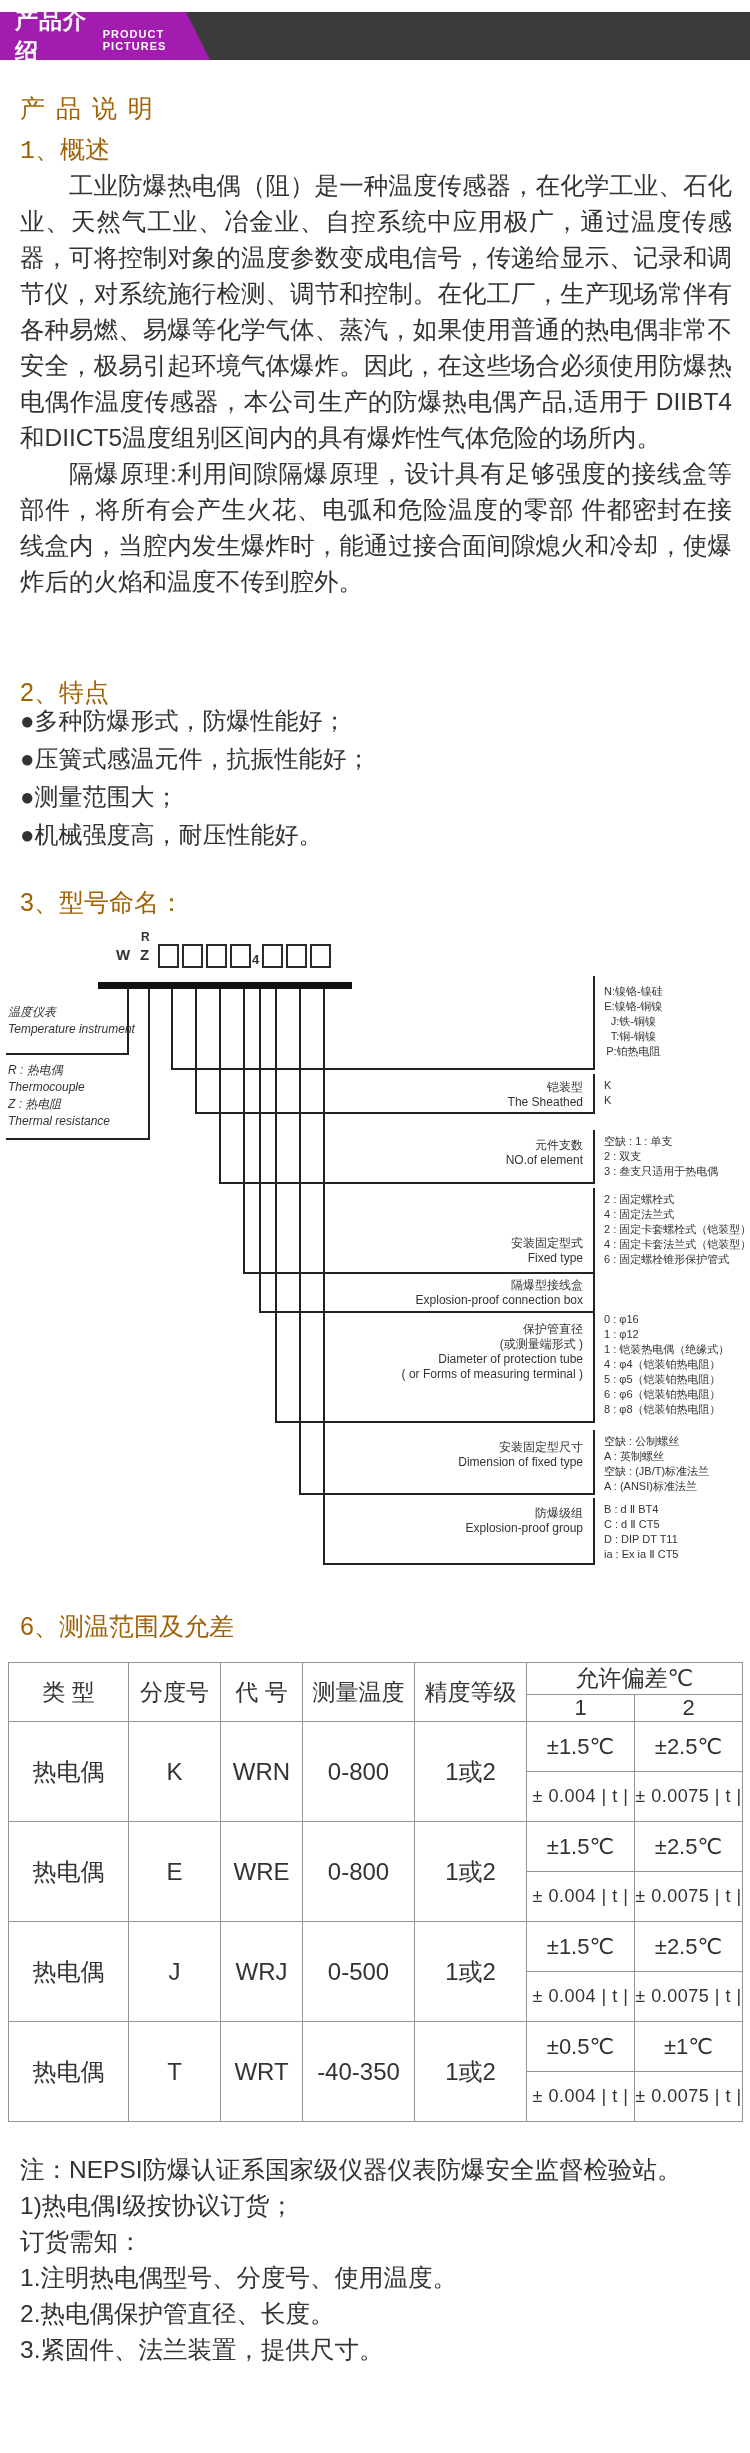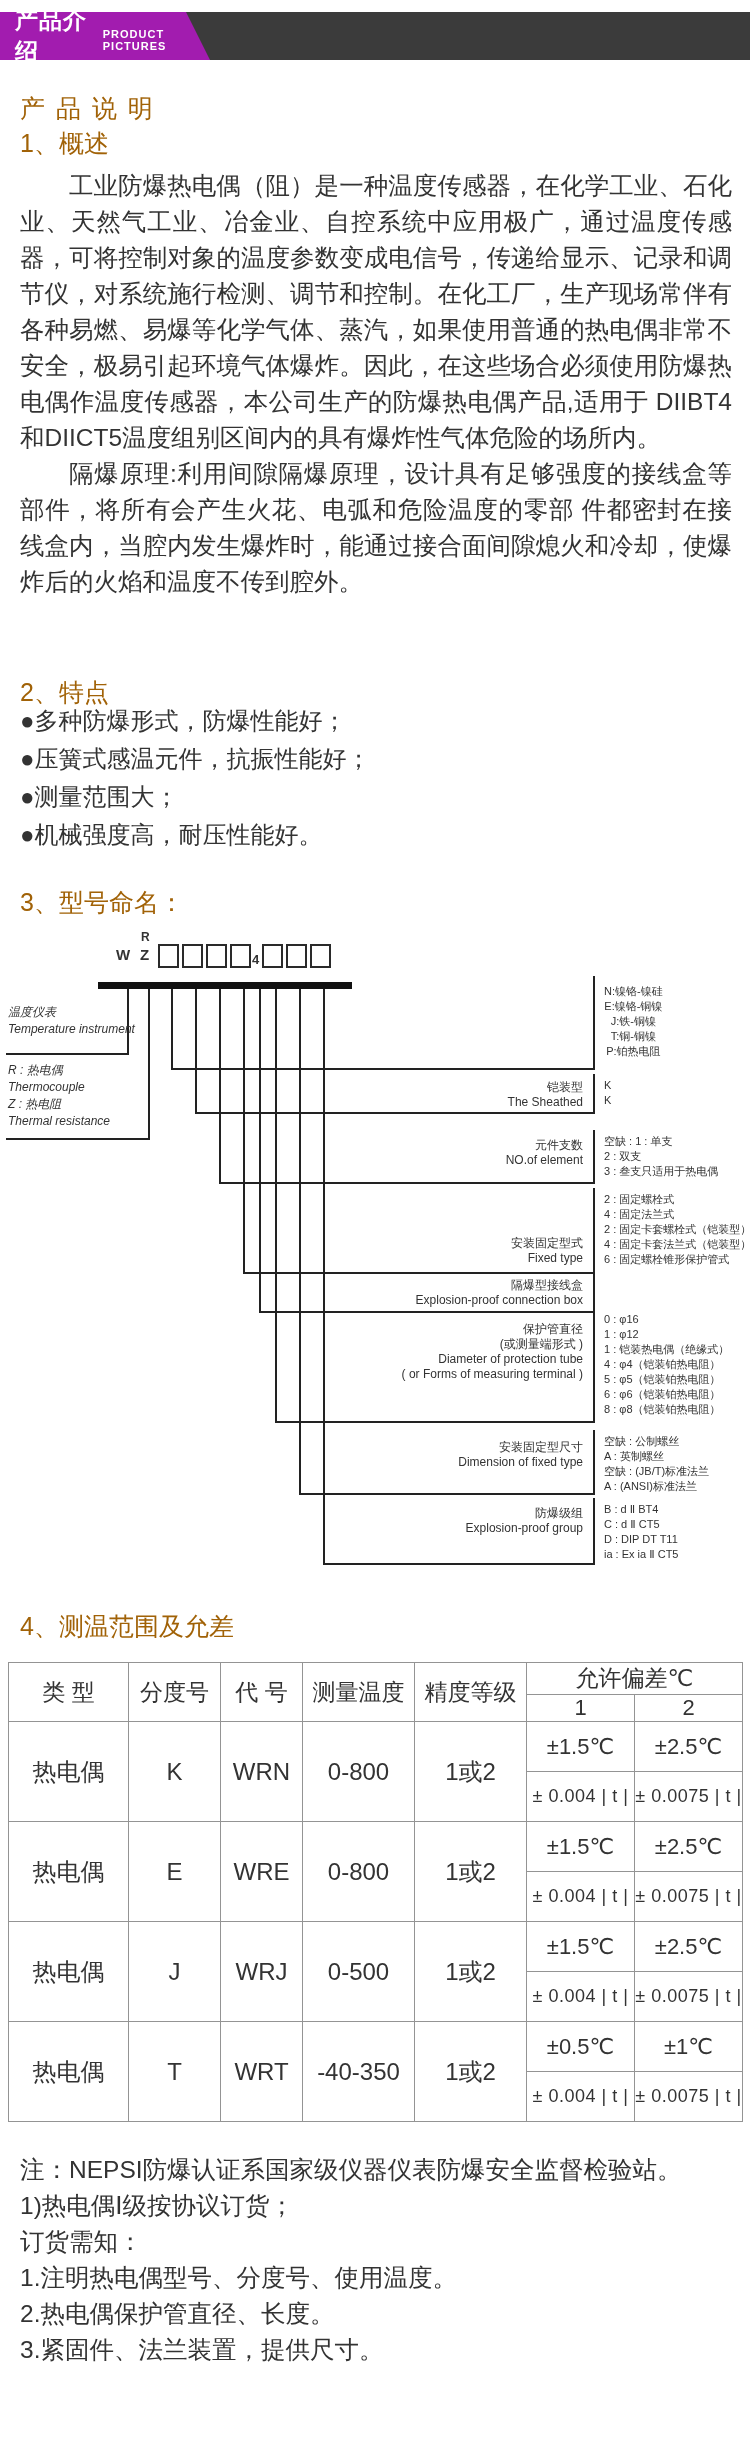--- a/index.html
+++ b/index.html
@@ -50,21 +50,21 @@
 <div id="page">
 
   <div class="abs top-bar"></div>
   <div class="abs brand">
     <span class="cn">产品介绍</span>
     <span class="en">PRODUCT  PICTURES</span>
   </div>
 
   <div class="abs h-big" style="left:20px;top:92px;letter-spacing:2px;">产 品 说 明</div>
 
-  <div class="abs h-big" style="left:20px;top:127px;">1、概述</div>
+  <div class="abs h-big" style="left:20px;top:133px;font-family:Liberation Mono, monospace;">1、概述</div>
 
   <div class="abs body-text" style="left:20px;top:168px;">
       <p>工业防爆热电偶（阻）是一种温度传感器，在化学工业、石化业、天然气工业、冶金业、自控系统中应用极广，通过温度传感器，可将控制对象的温度参数变成电信号，传递给显示、记录和调节仪，对系统施行检测、调节和控制。在化工厂，生产现场常伴有各种易燃、易爆等化学气体、蒸汽，如果使用普通的热电偶非常不安全，极易引起环境气体爆炸。因此，在这些场合必须使用防爆热电偶作温度传感器，本公司生产的防爆热电偶产品,适用于 DIIBT4和DIICT5温度组别区间内的具有爆炸性气体危险的场所内。</p>
       <p>隔爆原理:利用间隙隔爆原理，设计具有足够强度的接线盒等部件，将所有会产生火花、电弧和危险温度的零部 件都密封在接线盒内，当腔内发生爆炸时，能通过接合面间隙熄火和冷却，使爆炸后的火焰和温度不传到腔外。</p>
     </div>
 
   <div class="abs h-big" style="left:20px;top:676px;">2、特点</div>
 
   <div class="abs" style="left:20px;top:702px;">
       <div class="feature-line">●多种防爆形式，防爆性能好；</div>
@@ -195,21 +195,21 @@
         <div>Explosion-proof group</div>
       </div>
       <div class="rvals" style="top: 572px;">
         <div>B : d Ⅱ BT4</div>
         <div>C : d Ⅱ  CT5</div>
         <div>D : DIP DT T11</div>
         <div>ia : Ex ia Ⅱ CT5</div>
       </div>
     </div>
 
-  <div class="abs h-big" style="left:20px;top:1610px;">4、测温范围及允差</div>
+  <div class="abs h-big" style="left:20px;top:1610px;">6、测温范围及允差</div>
 
   <div class="abs" style="left:8px;top:1662px;">
     <table class="spec-table">
       <colgroup>
         <col style="width:120px">
           <col style="width:92px">
           <col style="width:82px">
         <col style="width:112px">
           <col style="width:112px">
           <col style="width:108px">

